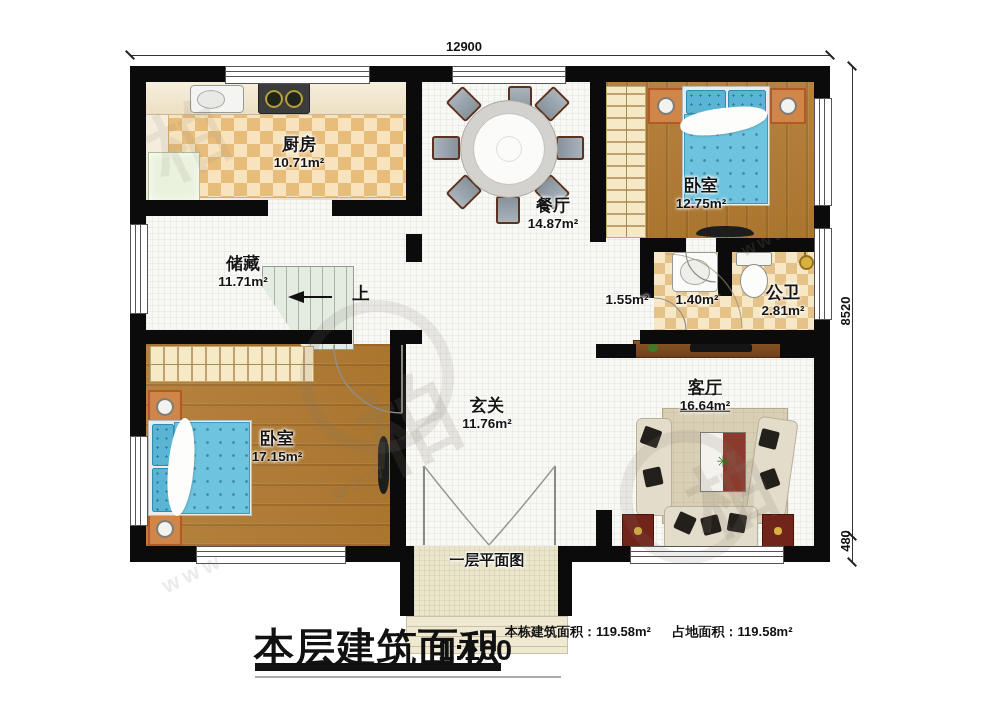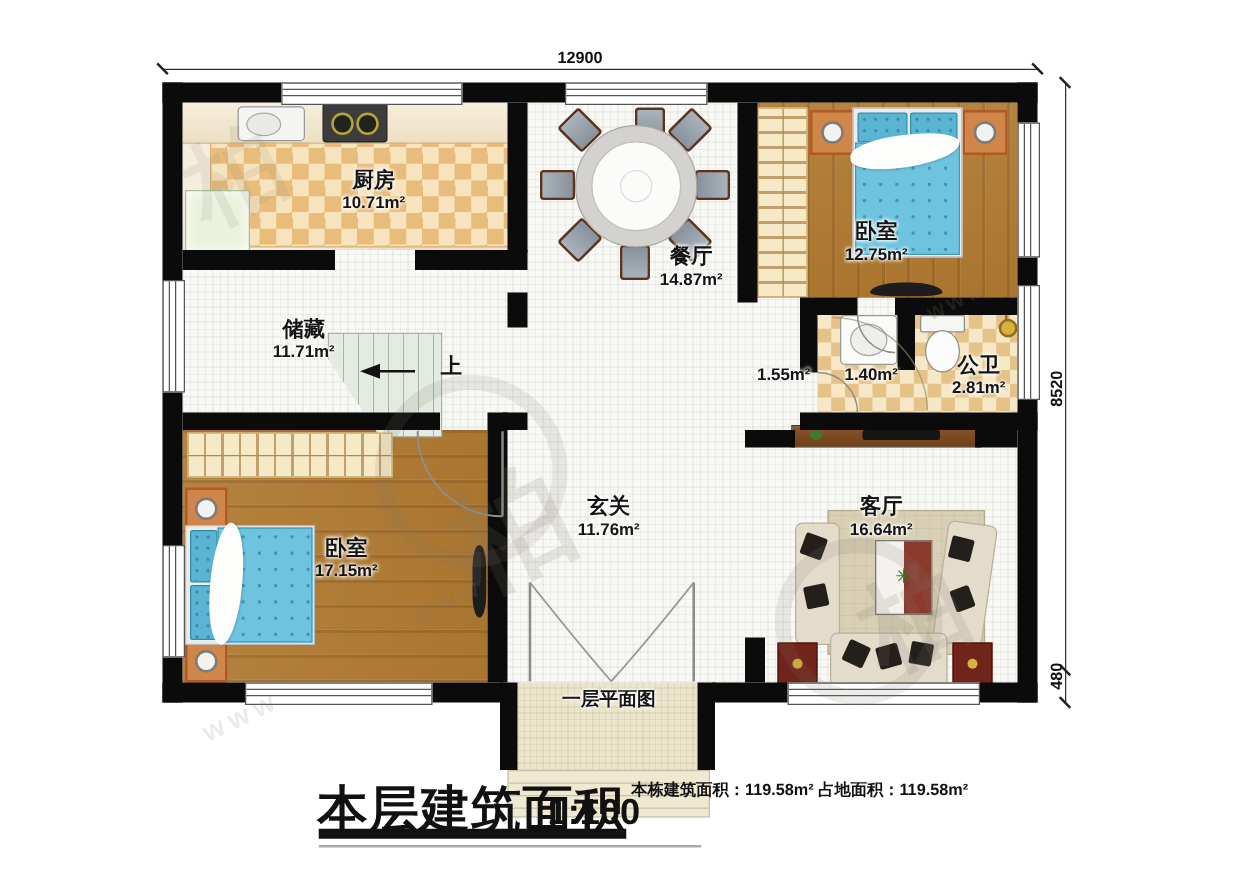--- a/index.html
+++ b/index.html
@@ -162,21 +162,21 @@
     border-radius:50%;background:#d9b13f;}
   
   .rlabel{transform:translate(-50%,-50%);text-align:center;font-weight:bold;color:#141414;line-height:1.2;
     white-space:nowrap;text-shadow:0 0 3px #fff,0 0 3px #fff,0 0 4px #fff;}
   .rlabel .nm{font-size:17px;display:block;}
   .rlabel .ar{font-size:13.5px;display:block;}
   .lab-kitchen{left:299px;top:153px;} .lab-dining{left:553px;top:214px;}
   .lab-bedroom1{left:701px;top:194px;} .lab-storage{left:243px;top:272px;text-align:center;}
   .lab-corridor{left:627px;top:300px;} .lab-washroom{left:697px;top:300px;}
   .lab-bathroom{left:783px;top:289px;margin-top:12px;} .lab-bedroom2{left:277px;top:447px;}
-  .lab-hall{left:487px;top:414px;} .lab-living{left:705px;top:414px;}
+  .lab-hall{left:487px;top:414px;} .lab-living{left:705px;top:396px;text-decoration:underline;}
   .lab-porch{left:487px;top:560px;} .lab-porch .nm{font-size:15px;}
   .lab-up{left:361px;top:293px;font-size:17px;font-weight:bold;transform:translate(-50%,-50%);color:#111;}
   
   .dimline{background:#333;}
   .dim-top{left:130px;top:55px;width:700px;height:1px;}
   .dim-right1{left:852px;top:66px;width:1px;height:470px;}
   .dim-right2{left:852px;top:536px;width:1px;height:26px;}
   .tick{width:12px;height:2px;background:#222;transform:rotate(45deg);}
   .tick-tl{left:124px;top:54px;} .tick-tr{left:824px;top:54px;}
   .tick-r1{left:846px;top:65px;} .tick-r2{left:846px;top:535px;} .tick-r3{left:846px;top:561px;}
@@ -194,21 +194,21 @@
   .wmc3{left:150px;top:90px;font-size:76px;color:rgba(130,120,105,.12);}
   .wmw1{left:330px;top:470px;font-size:20px;letter-spacing:4px;color:rgba(130,120,105,.2);}
   .wmw2{left:740px;top:230px;font-size:18px;letter-spacing:3px;color:rgba(130,120,105,.2);}
   .wmw3{left:160px;top:560px;font-size:22px;letter-spacing:5px;color:rgba(130,120,105,.15);}
   
   .tb-title{left:254px;top:620px;font-size:40px;font-weight:bold;color:#111;letter-spacing:1px;}
   .tb-scale{left:438px;top:634px;font-size:29px;font-weight:bold;color:#111;}
   .tb-bar{left:255px;top:663px;width:246px;height:8px;background:#111;}
   .tb-thin{left:255px;top:676px;width:306px;height:2px;background:#aaa;}
   .tb-info{left:505px;top:621px;width:420px;font-size:13px;font-weight:bold;color:#111;line-height:1.68;}
-  .tb-info .row2 span+span{}
+  .tb-info .row2 span+span{margin-left:18px;}
   svg.overlay{left:0;top:0;width:1000px;height:706px;pointer-events:none;}
 </style>
 </head>
 <body>
 
 <div class="plan">
 
   <div class="abs floor-grid"></div>
   <div class="abs kitchen-floor"></div>
   <div class="abs kitchen-rug"></div>

